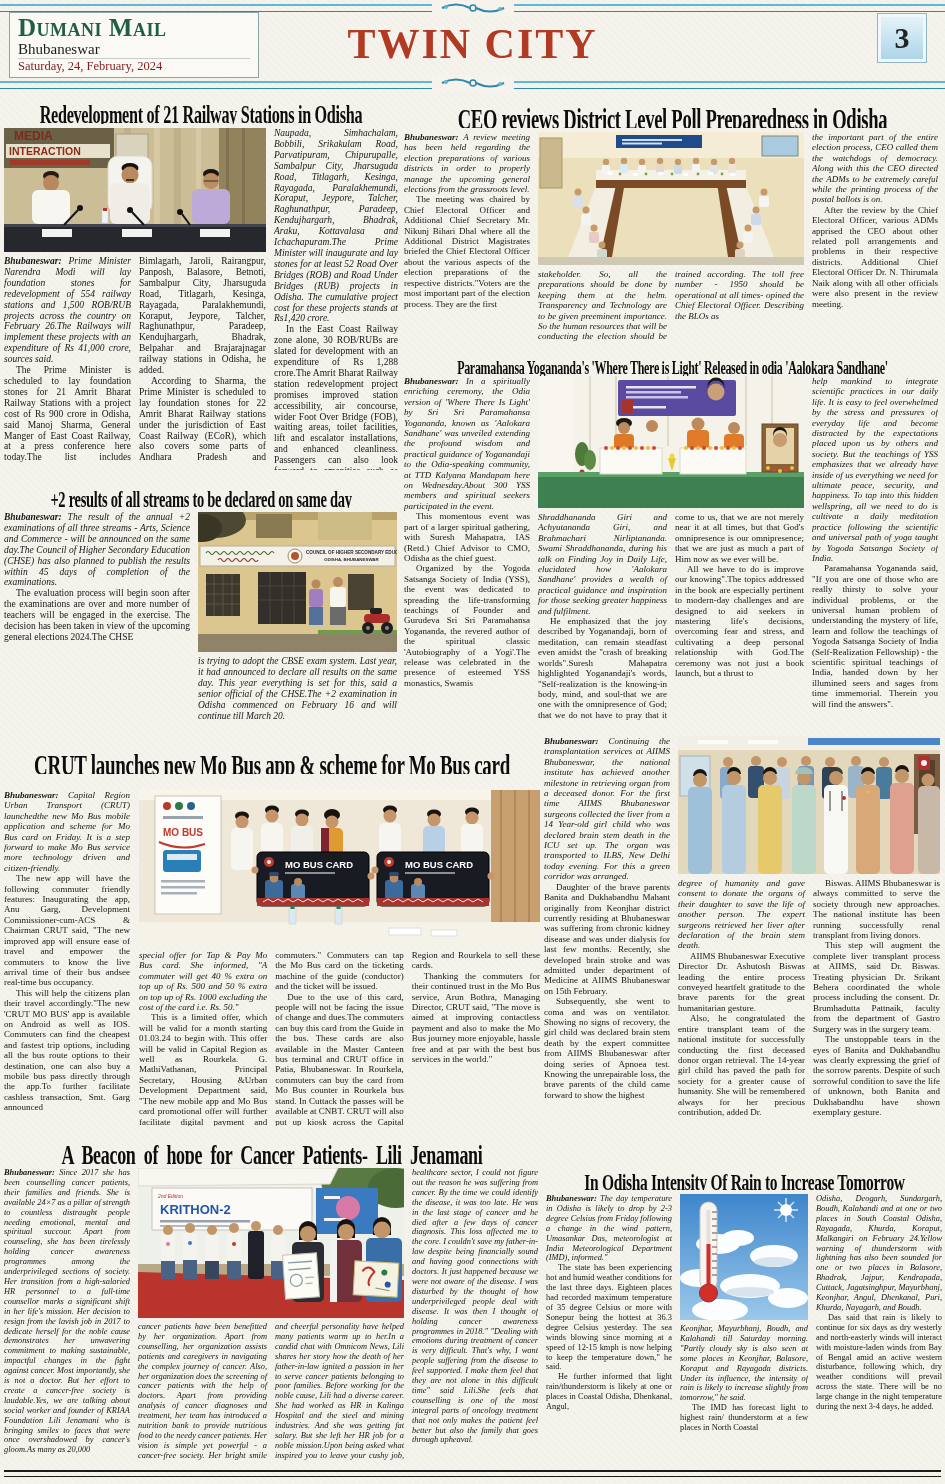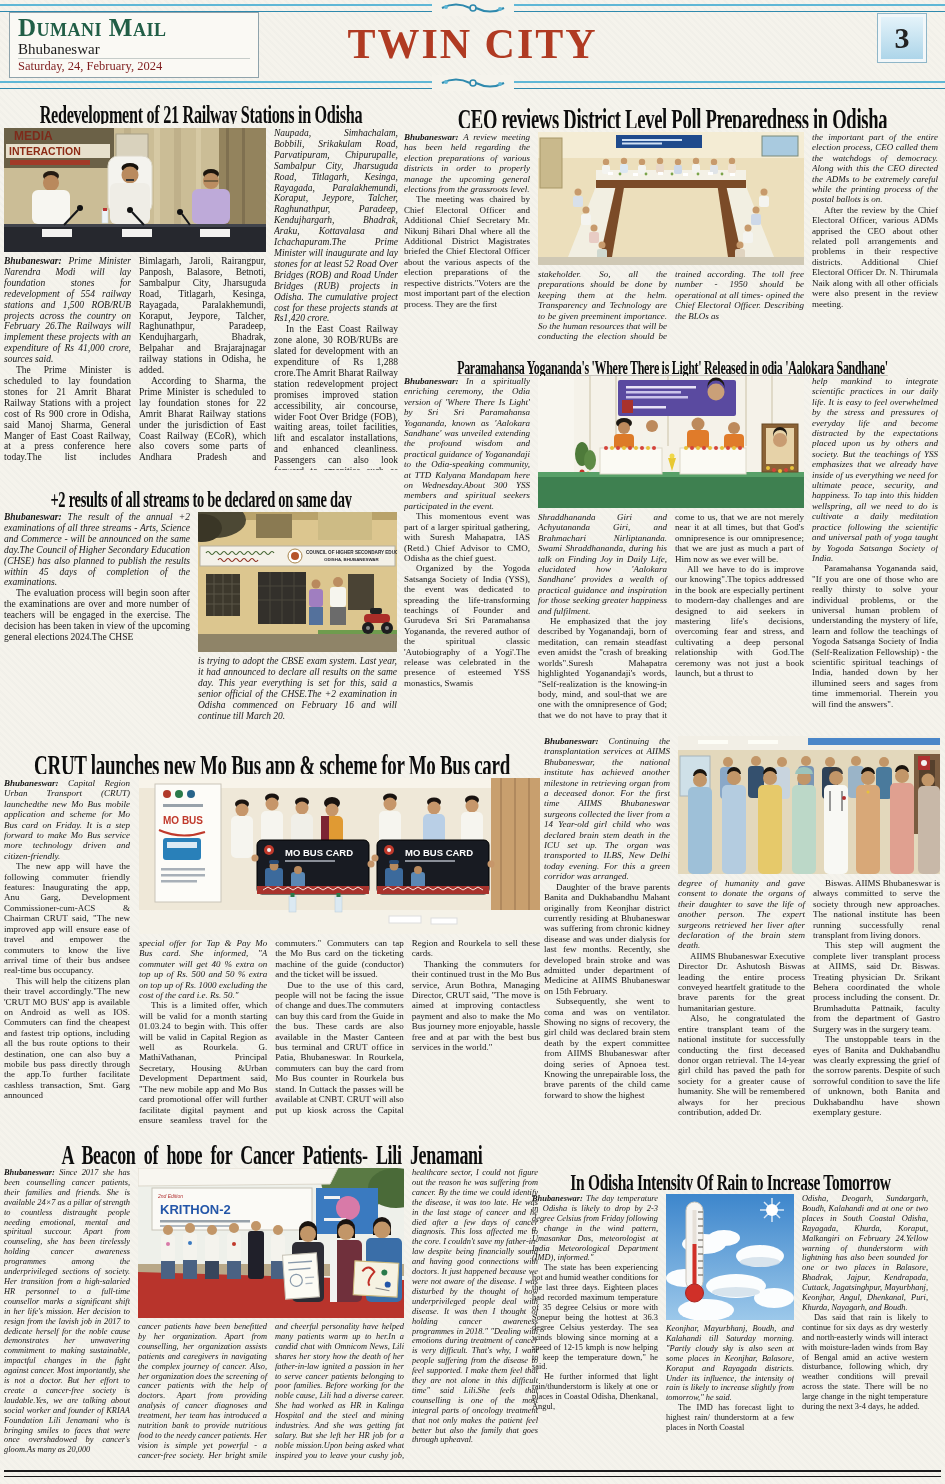--- a/index.html
+++ b/index.html
@@ -15,28 +15,28 @@
   .paper-city{font-size:15px;line-height:17px;color:#1c1c1c;}
   .paper-date{font-size:12.5px;line-height:15px;color:#7f1d1d;border-top:1px solid #c6ccc9;}
   .section-title{position:absolute;left:280px;right:280px;top:20px;text-align:center;
                  font-size:42px;font-weight:bold;color:#b03a22;letter-spacing:2px;line-height:48px;
                  font-family:"Liberation Serif",serif;}
   .pagenum{position:absolute;left:877px;top:13px;width:48px;height:48px;border:1px solid #8fb6c8;
            background:linear-gradient(180deg,#e8f5fb,#a9d3e8);box-shadow:0 0 0 3px #f2f7f9 inset;
            display:flex;align-items:center;justify-content:center;font-size:30px;font-weight:bold;color:#222;}
   
   .art{position:absolute;overflow:hidden;}
-  .headline{margin:0;display:flex;align-items:flex-end;justify-content:center;white-space:nowrap;overflow:hidden;text-decoration:underline;}
+  .headline{margin:0;display:flex;align-items:flex-end;justify-content:center;white-space:nowrap;overflow:hidden;}
   .headline span{display:inline-block;font-weight:bold;color:#0d0d0d;letter-spacing:-.3px;
                  transform:scale(1,1.55);transform-origin:center bottom;}
   .hl-rail{height:30px;margin-bottom:4px}  .hl-rail span{font-size:16.2px}
   .hl-ceo{height:34px;margin-bottom:4px}   .hl-ceo span{font-size:18.6px}
   .hl-yoga{height:26px;margin-bottom:0}  .hl-yoga span{font-size:12px}
   .hl-chse{height:34px;margin-bottom:4px}  .hl-chse span{font-size:14.5px}
-  .hl-crut{height:32px;margin-bottom:4px}  .hl-crut span{font-size:19px}
+  .hl-crut{height:32px;margin-bottom:16px}  .hl-crut span{font-size:19px}
   .hl-aiims{height:30px;margin-bottom:4px} .hl-aiims span{font-size:16.5px}
   .hl-cancer{height:36px;margin-bottom:4px}.hl-cancer span{font-size:18px;word-spacing:4px}
   .hl-rain{height:32px;margin-bottom:4px}  .hl-rain span{font-size:15.5px}
   .cols{display:flex;gap:8px;}
   .body-text{text-align:justify;overflow:hidden;}
   .para{margin:0;text-indent:12px;}
   [data-bind-paras] .para:first-child{text-indent:0;font-style:italic;}
   .dateline{font-weight:bold;}
   .fz-a{font-size:9.5px;line-height:10.9px;}
   .fz-b{font-size:9px;line-height:10.4px;}
@@ -653,21 +653,21 @@
         <div class="body-text flow2" style="height:146px" data-bind-paras="articles.cancer.flow_mid">
             <p class="para">cancer patients have been benefitted by her organization. Apart from counselling, her organization assists patients and caregivers in navigating the complex journey of cancer. Also, her organization does the screening of cancer patients with the help of doctors. Apart from providing analysis of cancer diagnoses and treatment, her team has introduced a nutrition bank to provide nutritious food to the needy cancer patients. Her vision is simple yet powerful - a cancer-free society. Her bright smile and cheerful personality have helped many patients warm up to her.In a candid chat with Omnicom News, Lili shares her story how the death of her father-in-law ignited a passion in her to serve cancer patients belonging to poor families. Before working for the noble cause, Lili had a diverse career. She had worked as HR in Kalinga Hospital and the steel and mining industries. And she was getting fat salary. But she left her HR job for a noble mission.Upon being asked what inspired you to leave your cushy job, she answered, "I lost my father-in-law in cancer. Despite working as an HR in the</p>
           </div>
       </div>
       <div class="body-text" style="width:126px;height:300px" data-bind-paras="articles.cancer.col_right">
           <p class="para">healthcare sector, I could not figure out the reason he was suffering from cancer. By the time we could identify the disease, it was too late. He was in the last stage of cancer and he died after a few days of cancer diagnosis. This loss affected me to the core. I couldn't save my father-in-law despite being financially sound and having good connections with doctors. It just happened because we were not aware of the disease. I was disturbed by the thought of how underprivileged people deal with disease. It was then I thought of holding cancer awareness programmes in 2018." "Dealing with emotions during treatment of cancer is very difficult. That's why, I want people suffering from the disease to feel supported. I make them feel that they are not alone in this difficult time" said Lili.She feels that counselling is one of the most integral parts of oncology treatment that not only makes the patient feel better but also the family that goes through upheaval.</p>
         </div>
     </div>
   </section>
 
-  <section class="art fz-c" style="left:532px;top:1158px;width:397px;height:310px">
+  <section class="art fz-c" style="left:546px;top:1158px;width:397px;height:310px">
     <h2 class="headline hl-rain">
         <span data-bind="articles.rain.title">In Odisha Intensity Of Rain to Increase Tomorrow</span>
       </h2>
     <div class="cols">
       <div class="body-text" style="width:126px;height:274px" data-bind-paras="articles.rain.col_left">
           <p class="para"><b class="dateline">Bhubaneswar: </b>The day temperature in Odisha is likely to drop by 2-3 degree Celsius from Friday following a change in the wind pattern, Umasankar Das, meteorologist at India Meteorological Department (IMD), informed."</p>
           <p class="para">The state has been experiencing hot and humid weather conditions for the last three days. Eighteen places had recorded maximum temperature of 35 degree Celsius or more with Sonepur being the hottest at 36.3 degree Celsius yesterday. The sea winds blowing since morning at a speed of 12-15 kmph is now helping to keep the temperature down," he said.</p>
           <p class="para">He further informed that light rain/thunderstorm is likely at one or places in Coastal Odisha, Dhenkanal, Angul,</p>
         </div>
       <div style="width:128px">

